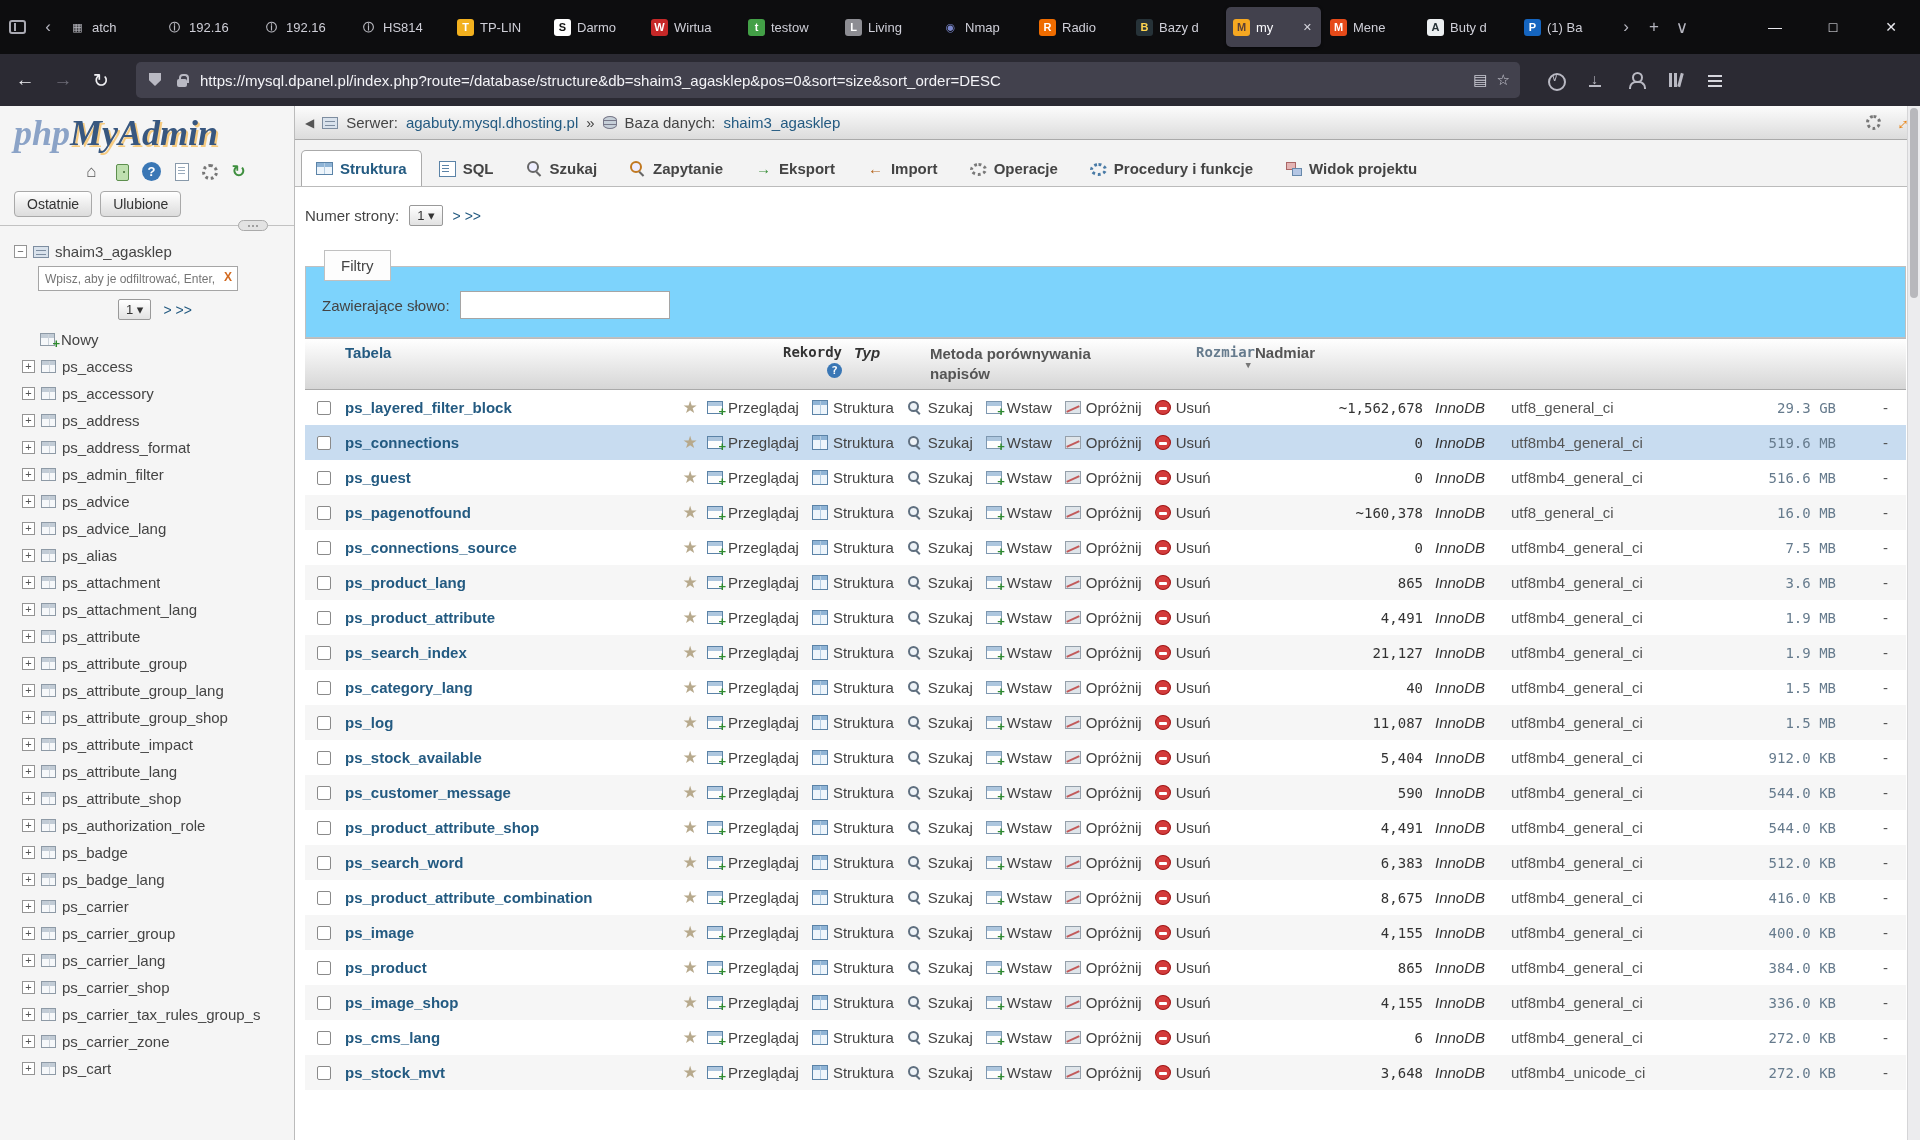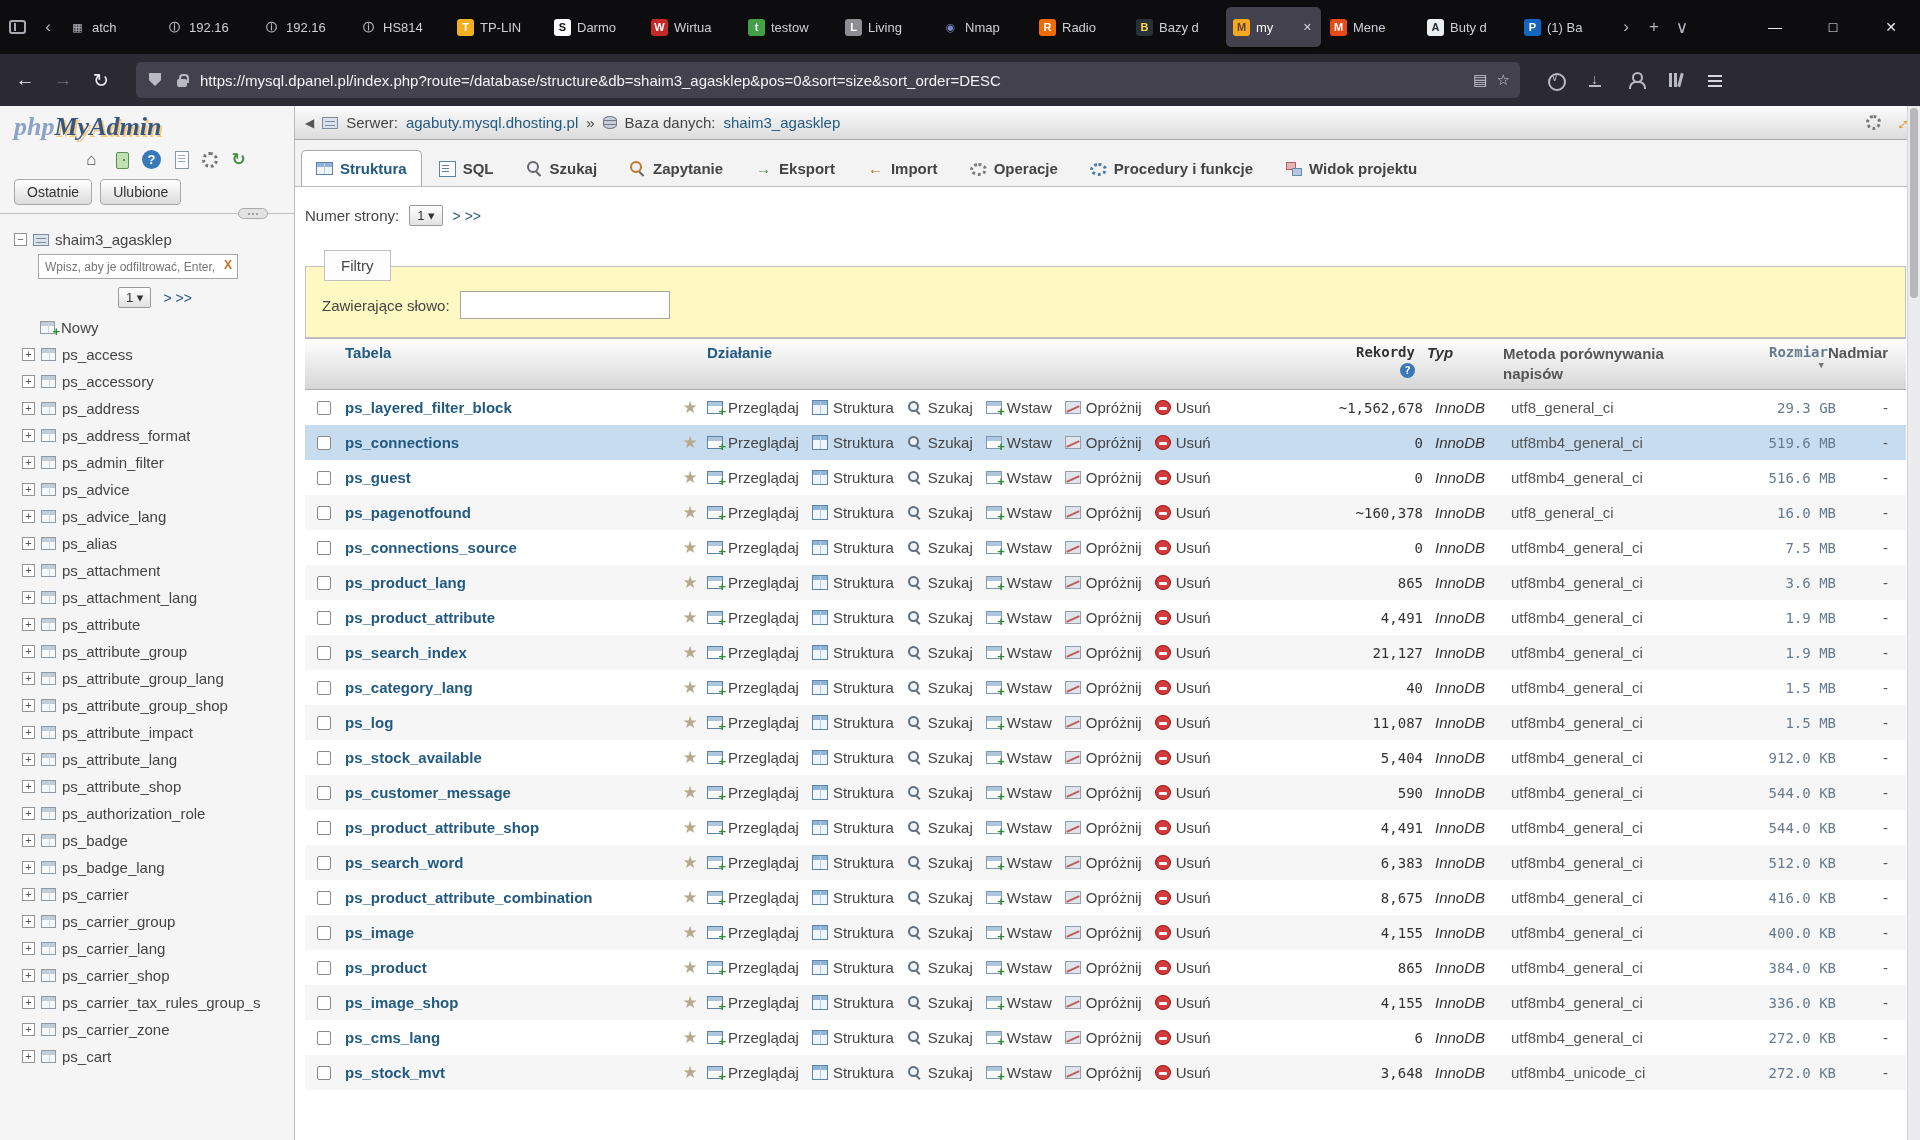--- a/index.html
+++ b/index.html
@@ -51,21 +51,21 @@
   .i-library::after{content:"";position:absolute;left:13px;top:2px;width:3px;height:14px;background:#b9b9c3;transform:rotate(15deg);}
   .i-burger::before{content:"";position:absolute;left:2px;top:4px;width:14px;height:2px;background:#d6d6de;
     box-shadow:0 5px 0 #d6d6de,0 10px 0 #d6d6de;}
 
   
   .page{height:1034px;display:flex;position:relative;background:#fff;}
 
   
   .sidebar{flex:0 0 295px;background:#f5f5f5;border-right:1px solid #bbb;overflow:hidden;font-size:15px;}
   .logo{padding:6px 0 0 14px;font-family:"Liberation Serif","DejaVu Serif",serif;font-style:italic;
-    font-weight:bold;font-size:26px;letter-spacing:0;}
+    font-weight:bold;font-size:36px;letter-spacing:0;}
   .logo .lp{color:#8ba3c7;}
   .logo .lm{color:#38577f;text-shadow:2px 2px 0 rgba(246,168,33,.55);}
   .side-icons{display:flex;align-items:center;gap:11px;padding:8px 0 6px 82px;}
   .sicon{width:19px;height:19px;position:relative;font-size:17px;line-height:19px;text-align:center;color:#555;}
   .i-door::before{content:"";position:absolute;left:4px;top:2px;width:11px;height:15px;background:#bfe0b0;border:1px solid #5d8f4e;border-radius:2px;}
   .i-door::after{content:"";position:absolute;right:6px;top:9px;width:2px;height:2px;background:#3f6b33;border-radius:50%;}
   .i-help{background:#3a77b5;color:#fff;border-radius:50%;font-size:13px;font-weight:bold;}
   .i-doc::before{content:"";position:absolute;left:3px;top:1px;width:12px;height:16px;background:#fff;border:1px solid #8899aa;}
   .i-doc::after{content:"";position:absolute;left:6px;top:5px;width:7px;height:1px;background:#9ab;box-shadow:0 3px 0 #9ab,0 6px 0 #9ab;}
   .i-gear{border:3px dotted #777;border-radius:50%;width:16px;height:16px;}
@@ -127,21 +127,21 @@
   .i-mag.orange::before{border-color:#c07820;}
   .g-arrow{font-size:15px;font-weight:bold;line-height:17px;text-align:center;display:block;}
   .green{color:#3a8f3a;} .rust{color:#b5651d;}
   .mi.i-gear{width:13px;height:13px;border:3px dotted #7a7a7a;border-radius:50%;margin-top:2px;}
   .mi.i-gear.blue{border-color:#4a7ba6;}
   .ti-designer::before{content:"";position:absolute;left:1px;top:2px;width:8px;height:6px;background:#e4b4b4;border:1px solid #a66;}
   .ti-designer::after{content:"";position:absolute;right:0;bottom:1px;width:8px;height:6px;background:#b4c6e4;border:1px solid #68a;}
 
   .content{flex:1;overflow:hidden;padding:10px 14px 0 10px;}
   .pagenav{display:flex;align-items:center;gap:10px;font-size:15px;color:#444;padding:8px 0 14px 0;}
-  .fieldset-filters{border:1px solid #c0c0c0;background:#fef9c3;margin-top:26px;position:relative;
+  .fieldset-filters{border:1px solid #c0c0c0;background:#7dd3fc;margin-top:26px;position:relative;
     padding:24px 16px 18px 16px;}
   .legend-box{position:absolute;left:18px;top:-17px;background:#fdfdfd;border:1px solid #c0c0c0;
     padding:6px 16px;font-size:15px;color:#444;}
   .filter-row{display:flex;align-items:center;gap:10px;font-size:15px;color:#444;}
   .filter-row input{width:210px;height:28px;border:1px solid #a5a5a5;background:#fff;padding:0 6px;
     font-size:14px;font-family:"Liberation Sans",sans-serif;}
 
   
   .grid{font-size:15px;}
   .grid-head{display:flex;align-items:flex-start;background:linear-gradient(#ffffff,#d6d6d6);
@@ -614,21 +614,20 @@
           <span>Zawierające słowo:</span>
           <input type="text" value="" style="">
         </div>
       </div>
 
       <div class="grid">
         <div class="grid-head">
           <div class="c-check"></div>
           <div class="c-name hc">Tabela</div>
           <div class="c-star"></div>
-          <div class="c-actions hc">Działanie</div>
           <div class="c-records hc hstack">
             <span>Rekordy</span>
             <span style="text-align:right;"><span class="help-badge">?</span></span>
           </div>
           <div class="c-type hc">Typ</div>
           <div class="c-coll hc" style="white-space:normal;line-height:1.35;">Metoda porównywania napisów</div>
           <div class="c-size hc hstack">
             <span>Rozmiar</span>
             <span class="sort-arrow">▼</span>
           </div>

